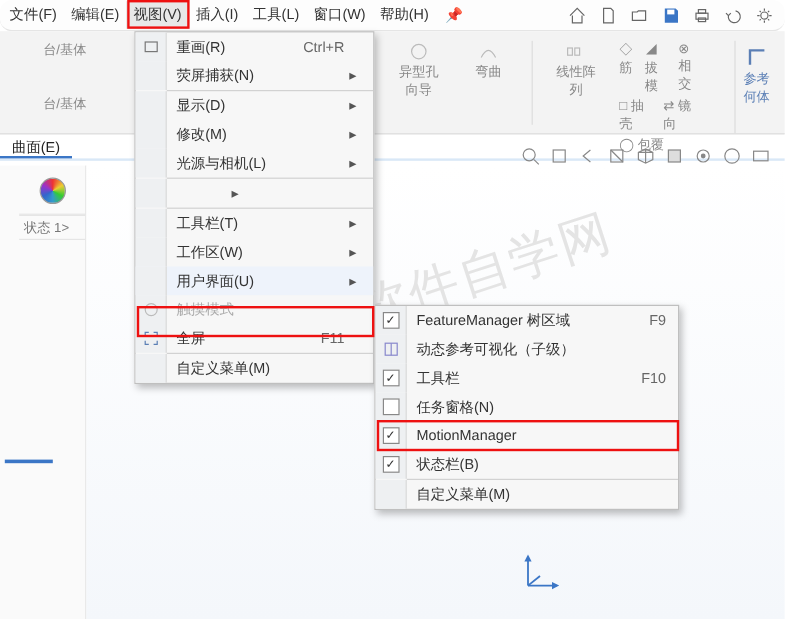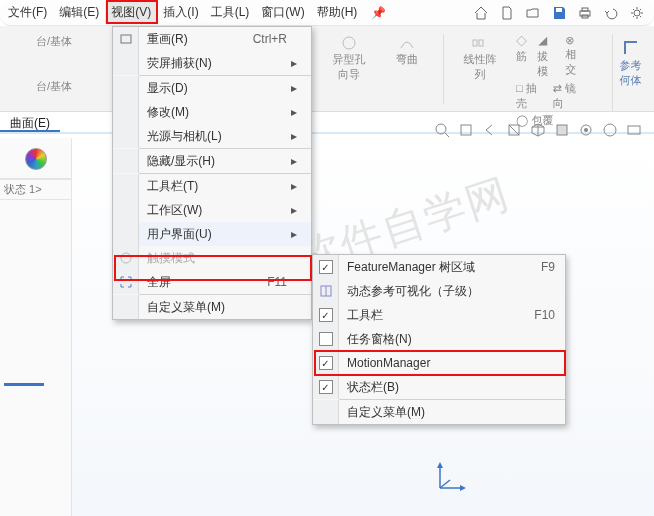--- a/index.html
+++ b/index.html
@@ -111,20 +111,21 @@
     display:flex; gap:4px;
   }
   .view-icons-row .vico { width:20px;height:20px;display:flex;align-items:center;justify-content:center;color:#777;}
   .side-panel {
     position:absolute;
     left:0; top:138px;
     width:72px;
     border-right:1px solid #e5e5e5;
     height: 378px;
     background:#fafafa;
+    padding-left:16px;
   }
   .side-panel .orb {
     width:22px;height:22px;
     border-radius:50%;
     background: conic-gradient(#e33, #ec3, #3c3, #39c, #36c, #93c, #e33);
     margin:10px auto 8px;
     border:1px solid #999;
   }
   .side-panel .state {
     font-size:11px; color:#777;
@@ -429,21 +430,20 @@
   </div>
   <div class="row">
     <span class="iconcol"></span>
       <span class="label">光源与相机(L)</span>
     <span class="shortcut"></span>
       <span class="arrow">▸</span>
   </div>
   <div class="sep-row"></div>
   <div class="row">
     <span class="iconcol"></span>
-      <span class="label">隐藏/显示(H)</span>
     <span class="shortcut"></span>
       <span class="arrow">▸</span>
   </div>
   <div class="sep-row"></div>
   <div class="row">
     <span class="iconcol"></span>
       <span class="label">工具栏(T)</span>
     <span class="shortcut"></span>
       <span class="arrow">▸</span>
   </div>

